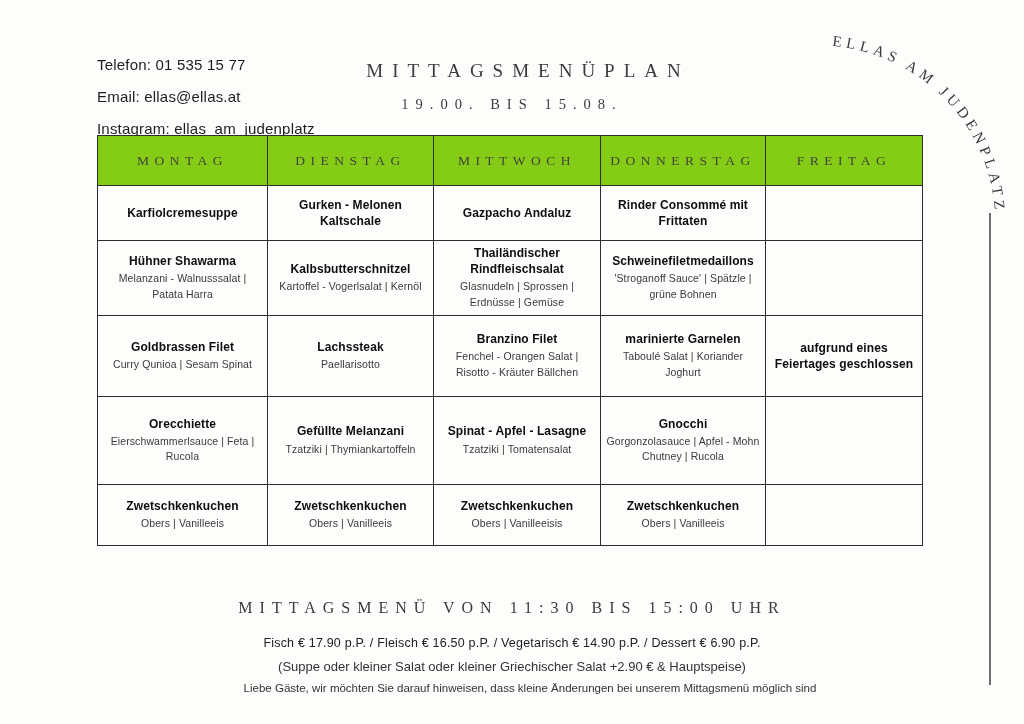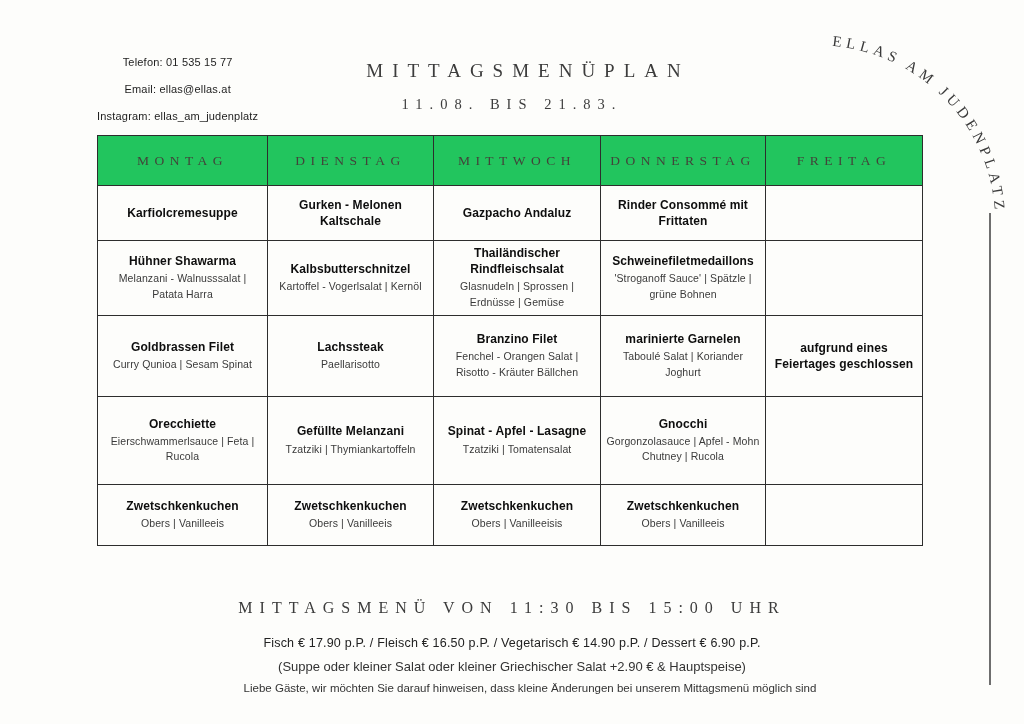--- a/index.html
+++ b/index.html
@@ -3,21 +3,21 @@
 <meta charset="utf-8">
 <style>
   html,body{margin:0;padding:0;}
   body{
     width:1024px;height:724px;position:relative;overflow:hidden;
     background:#fdfdfb;
     font-family:"Liberation Sans",sans-serif;
     color:#1c1c1c;
   }
   
-  .contact{position:absolute;left:97px;top:56px;font-size:11px;color:#1d1d1d;text-align:center;}
+  .contact{position:absolute;left:97px;top:56px;font-size:15px;color:#1d1d1d;}
   .contact div{margin-bottom:15px;letter-spacing:.2px;}
   .main-title{
     position:absolute;left:0;right:0;top:60px;text-align:center;
     font-family:"Liberation Serif",serif;font-size:19px;letter-spacing:9px;
     color:#3c3c3c;font-weight:400;padding-left:32px;
   }
   .sub-title{
     position:absolute;left:0;right:0;top:96px;text-align:center;
     font-family:"Liberation Serif",serif;font-size:14.5px;letter-spacing:7px;
     color:#3c3c3c;
@@ -33,21 +33,21 @@
   table.menu{
     position:absolute;left:97px;top:135px;width:825px;
     border-collapse:collapse;table-layout:fixed;
     background:#fdfdfb;
   }
   table.menu th,table.menu td{
     border:1.5px solid #2d2d2d;text-align:center;vertical-align:middle;
     padding:4px 5px;overflow:hidden;
   }
   table.menu th{
-    background:#22c55e;height:41px;
+    background:#84cc16;height:41px;
     font-family:"Liberation Serif",serif;font-weight:400;
     font-size:13.5px;letter-spacing:5.5px;color:#42443a;
   }
   .dish-title{font-weight:bold;font-size:12px;color:#0e0e0e;line-height:1.35;letter-spacing:.1px;}
   .dish-sides{font-size:10.5px;color:#3a3a3a;line-height:1.5;margin-top:2px;letter-spacing:.1px;}
   .dish-sides:empty{display:none;}
   tr.r1{height:55px;} tr.r2{height:62px;} tr.r3{height:81px;}
   tr.r4{height:88px;} tr.r5{height:61px;}
   
   .footer-title{
@@ -62,21 +62,21 @@
 </head>
 <body>
 
 <div class="contact">
   <div>Telefon: 01 535 15 77</div>
   <div>Email: ellas@ellas.at</div>
   <div>Instagram: ellas_am_judenplatz</div>
 </div>
 
 <div class="main-title">MITTAGSMENÜPLAN</div>
-<div class="sub-title">11.08. BIS 21.83.</div>
+<div class="sub-title">19.00. BIS 15.08.</div>
 
 <svg class="logo-svg" viewBox="0 0 205 215">
   <defs>
     <path id="arcPath" d="M 20 38 A 178 178 0 0 1 183 203" fill="none"></path>
   </defs>
   <text>
     <textPath href="#arcPath">ELLAS AM JUDENPLATZ</textPath>
   </text>
 </svg>
 <div class="vrule"></div>

